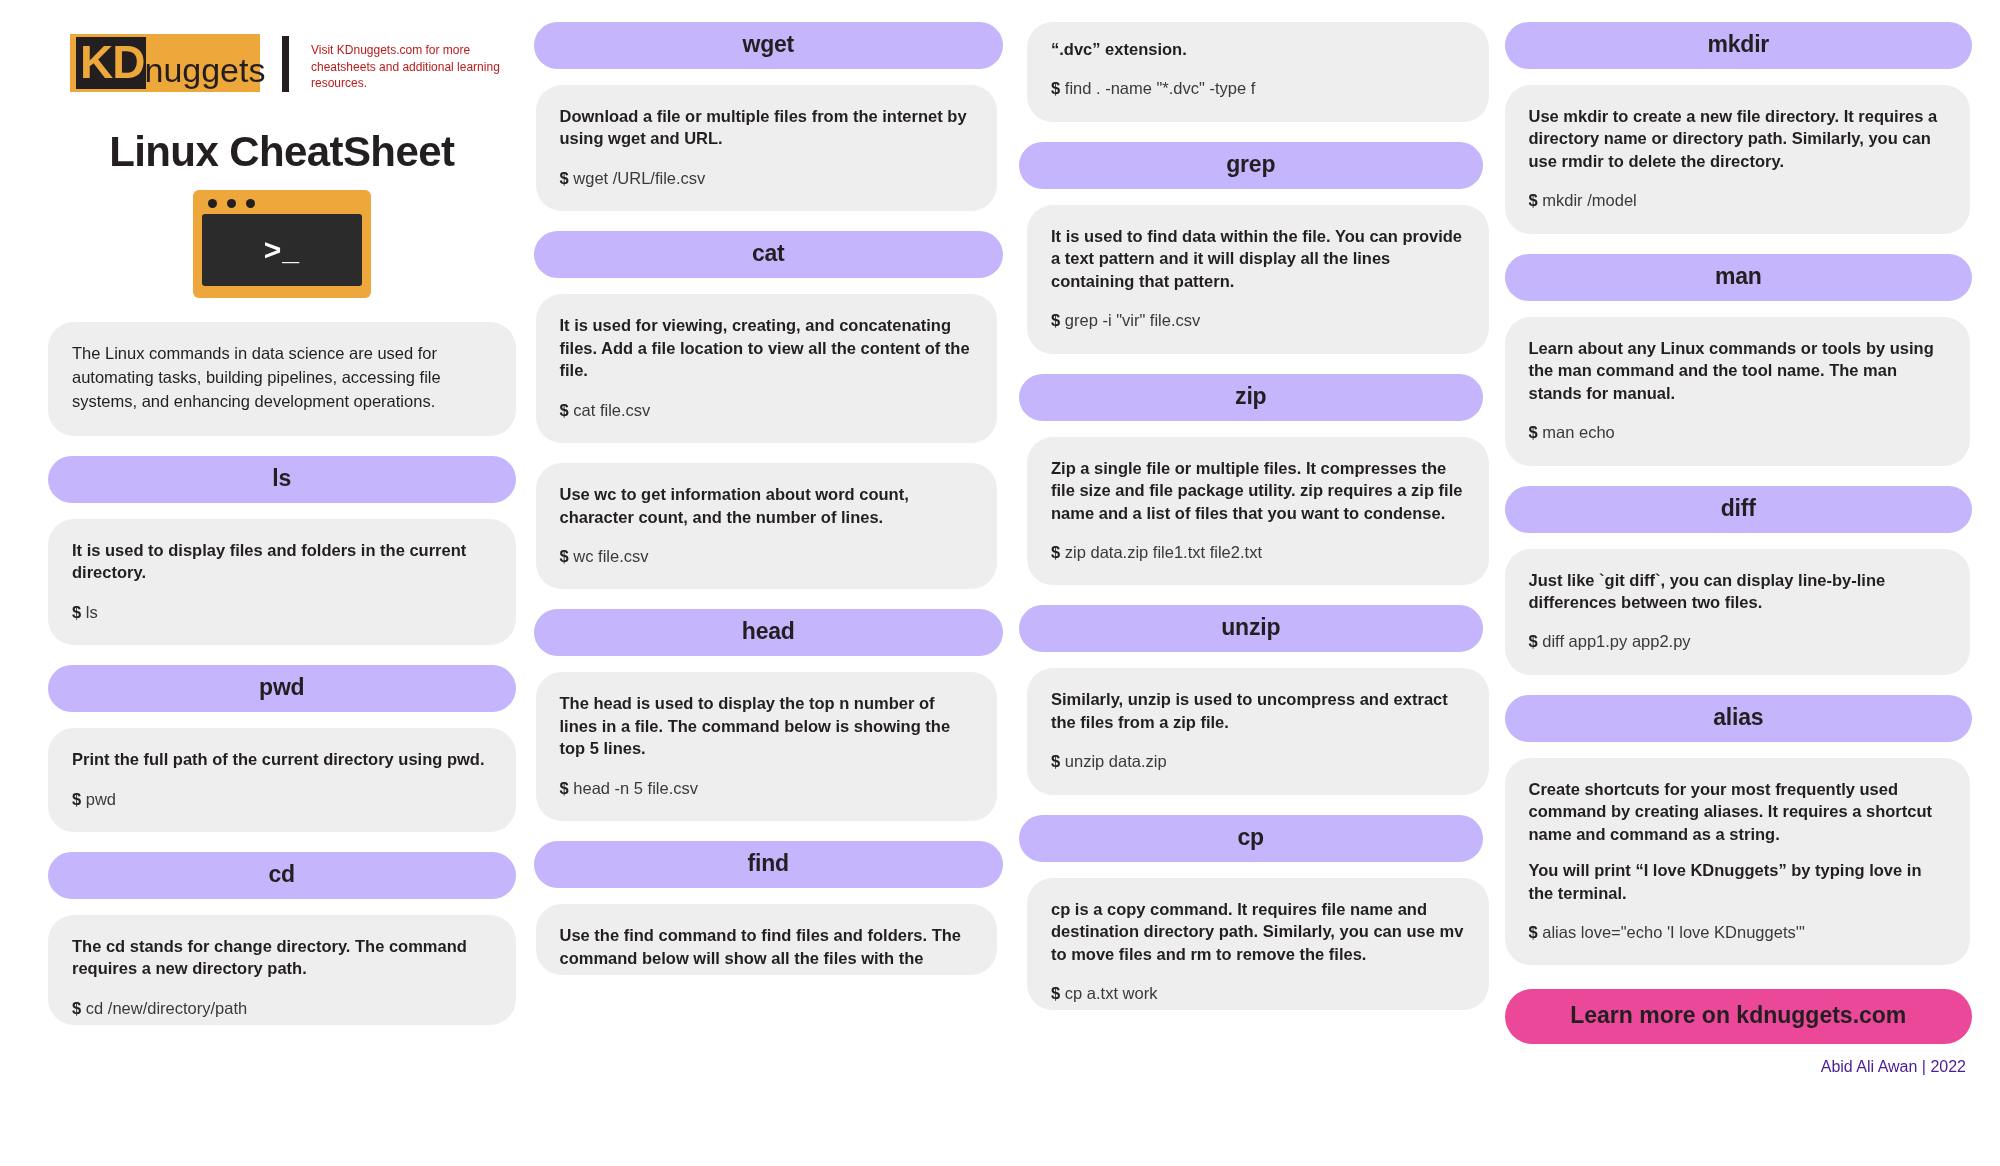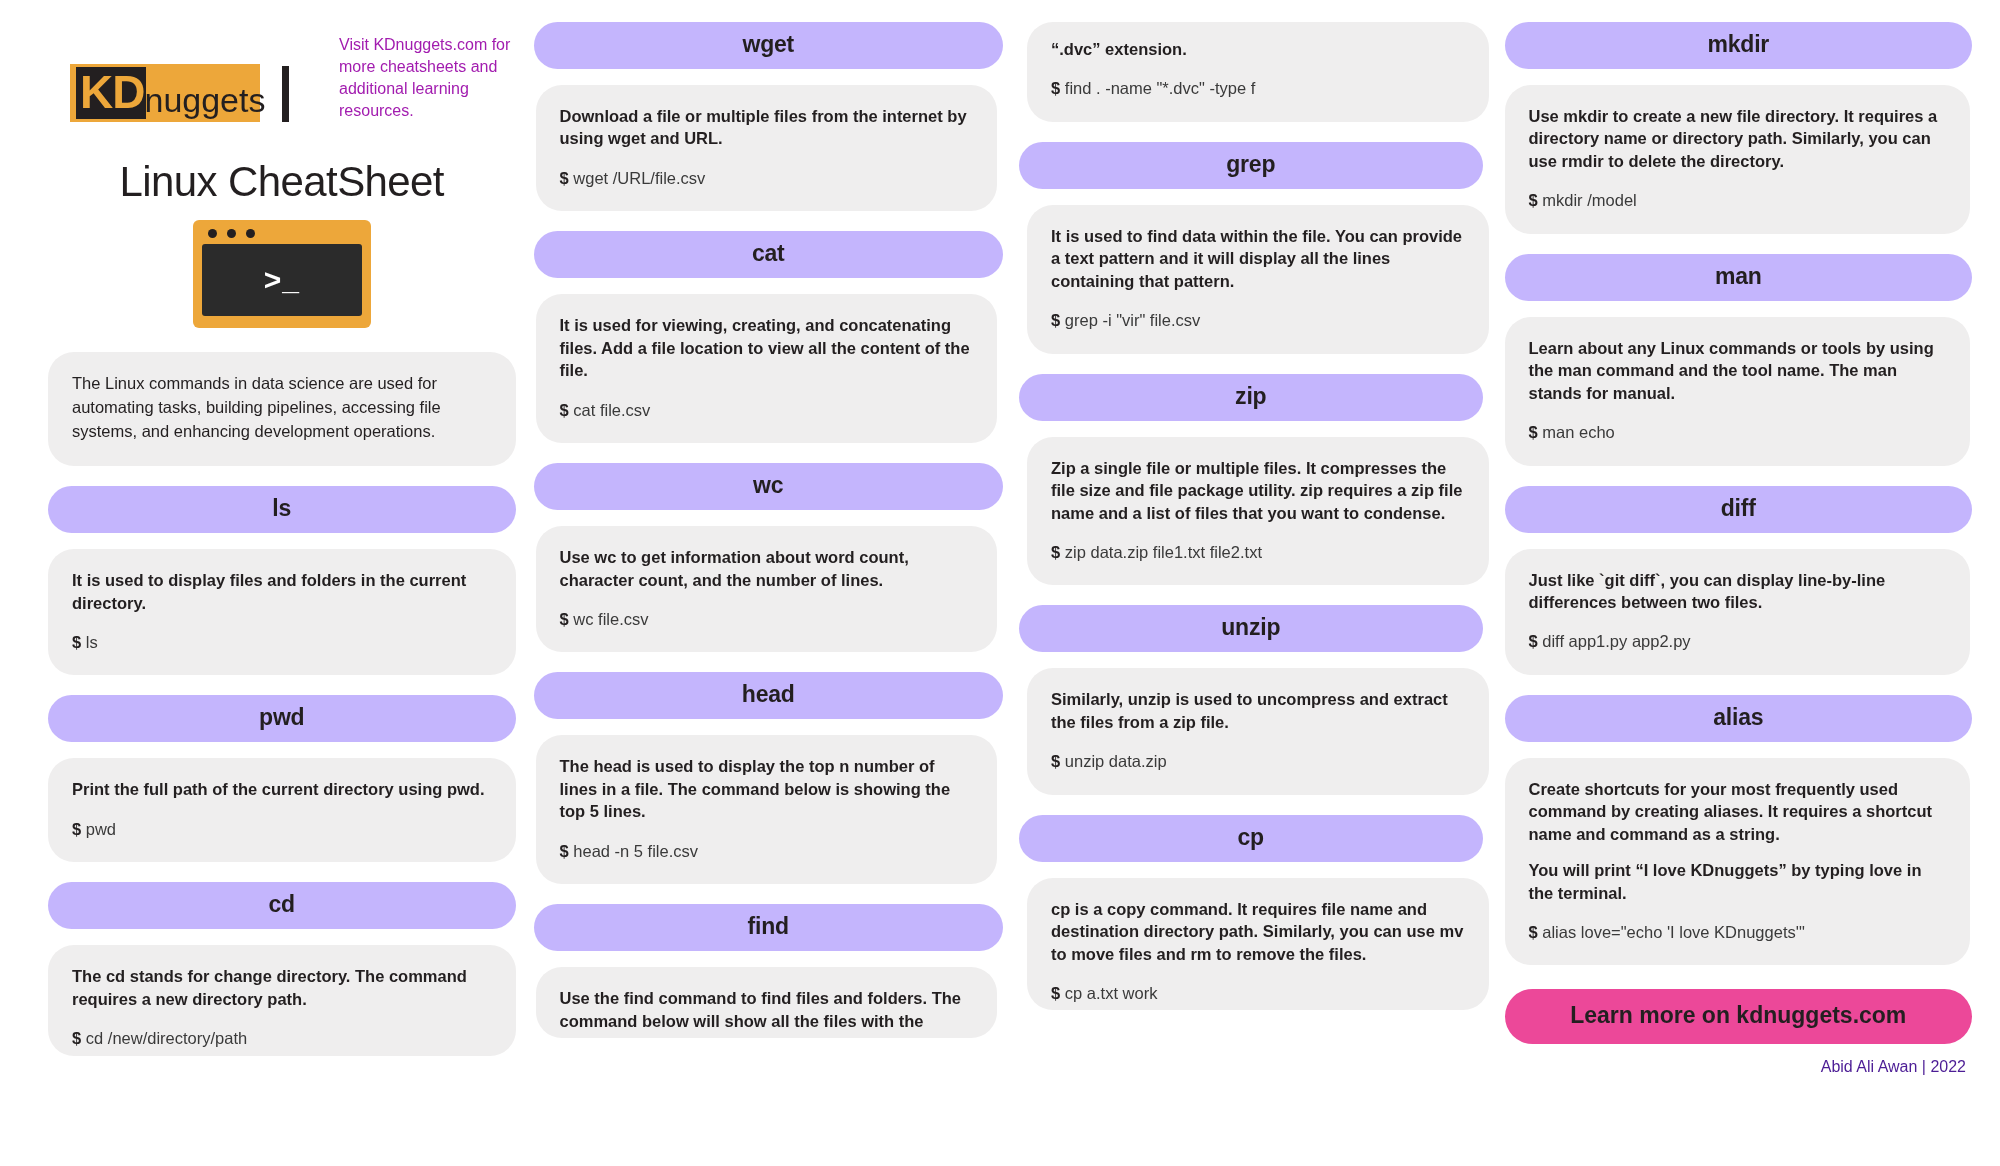--- a/index.html
+++ b/index.html
@@ -83,31 +83,30 @@
     padding-bottom: 5px;
     font-weight: 400;
   }
   .brand-divider {
     width: 7px;
     height: 56px;
     background: #231f20;
     flex: 0 0 auto;
   }
   .brand-text {
-    font-size: 16px;
+    font-size: 12px;
     line-height: 1.38;
-    color: #a21caf;
+    color: #b91c1c;
     max-width: 215px;
-    margin-left: 28px;
   }
 
   
   .page-title {
     font-size: 42px;
-    font-weight: normal;
+    font-weight: bold;
     letter-spacing: -0.6px;
     text-align: center;
     margin: 30px 0 14px 0;
     color: #231f20;
   }
 
   
   .terminal-wrap {
     display: flex;
     justify-content: center;
@@ -289,21 +288,20 @@
       <p class="desc">Download a file or multiple files from the internet by using wget and URL.</p>
       <p class="cmd"><span class="dollar">$</span> <span>wget /URL/file.csv</span></p>
     </div>
 
     <div class="pill">cat</div>
     <div class="card">
       <p class="desc">It is used for viewing, creating, and concatenating files. Add a file location to view all the content of the file.</p>
       <p class="cmd"><span class="dollar">$</span> <span>cat file.csv</span></p>
     </div>
 
-    <div class="pill">wc</div>
     <div class="card">
       <p class="desc">Use wc to get information about word count, character count, and the number of lines.</p>
       <p class="cmd"><span class="dollar">$</span> <span>wc file.csv</span></p>
     </div>
 
     <div class="pill">head</div>
     <div class="card">
       <p class="desc">The head is used to display the top n number of lines in a file. The command below is showing the top 5 lines.</p>
       <p class="cmd"><span class="dollar">$</span> <span>head -n 5 file.csv</span></p>
     </div>

